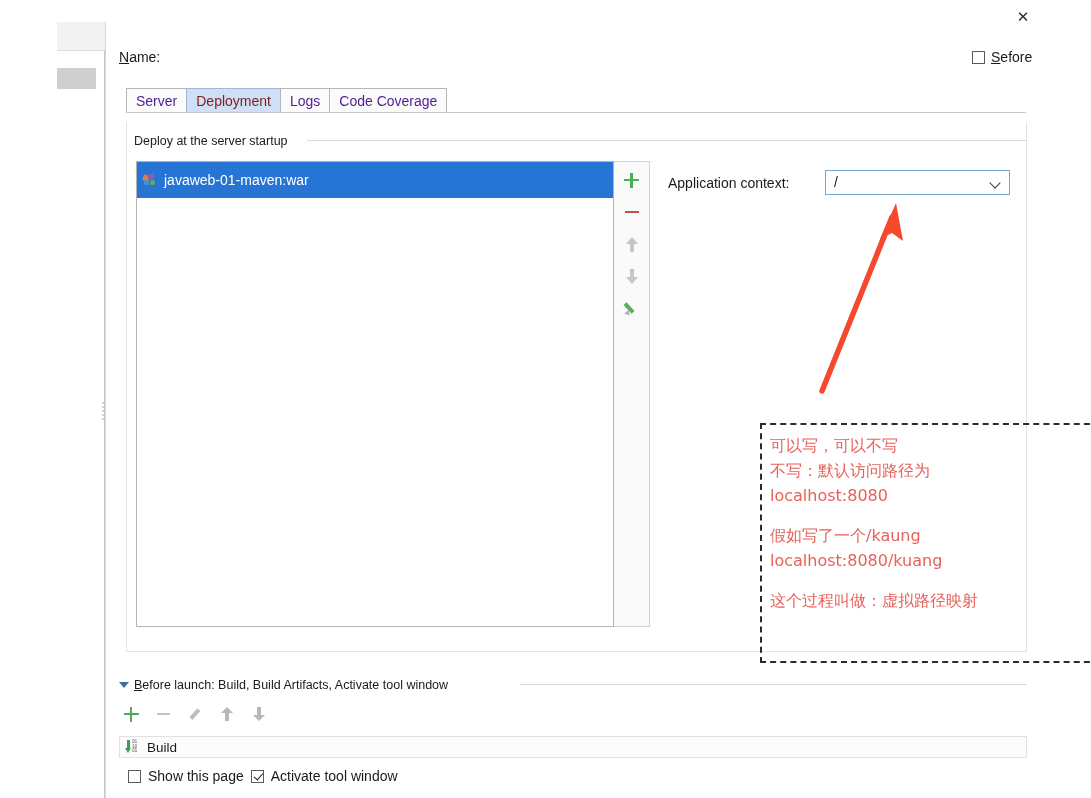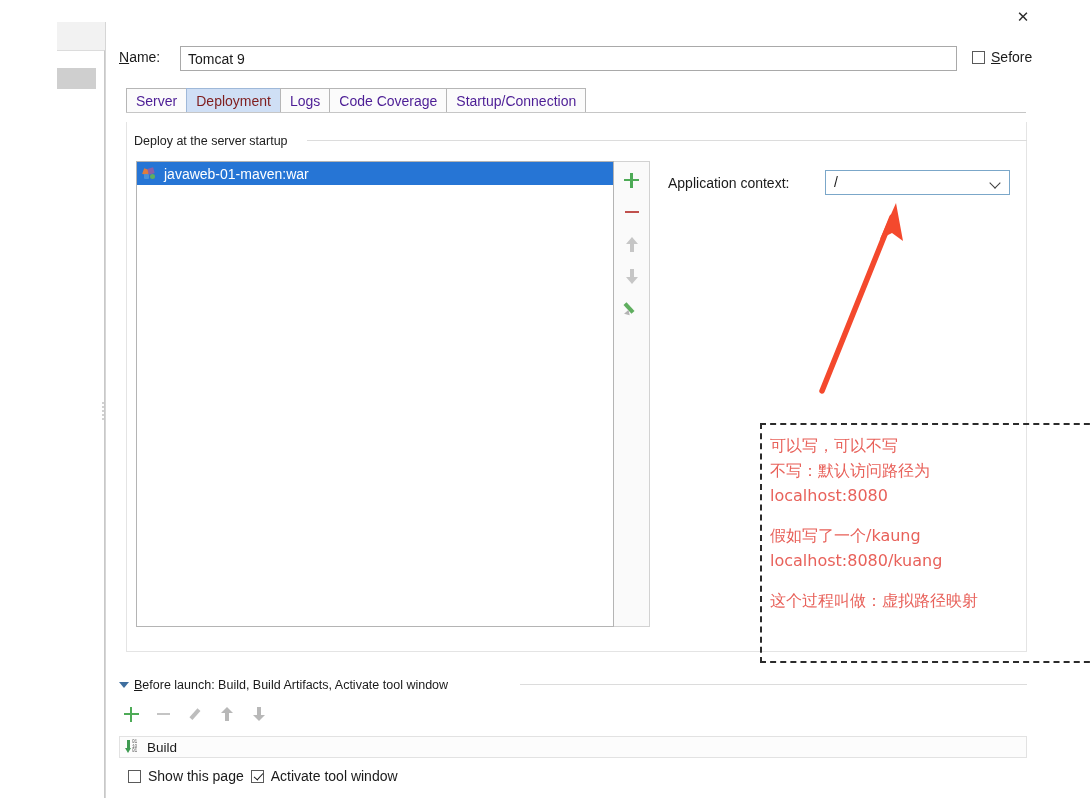--- a/index.html
+++ b/index.html
@@ -204,21 +204,21 @@
   #deploy-list {
     position: absolute;
     left: 136px; top: 161px;
     width: 478px; height: 466px;
     box-sizing: border-box;
     border: 1px solid #b4b4b4;
     background: #ffffff;
     overflow: hidden;
   }
   #deploy-list-item {
-    height: 23px;
+    height: 36px;
     background: #2675d5;
     display: flex;
     align-items: center;
     padding-left: 6px;
     gap: 7px;
     cursor: pointer;
   }
   #artifact-war-icon {
     width: 14px; height: 14px;
     position: relative;
@@ -525,33 +525,31 @@
   <div class="dot"></div>
   <div class="dot"></div>
 </div>
 
 <div id="dialog-body"></div>
 
 <div id="close-icon">✕</div>
 
 <div id="name-row">
   <div id="name-label"><u>N</u><span>ame:</span></div>
-  <input id="name-input" type="text" value="Tomcat 9" style="">
   <div id="share-checkbox-row">
     <span class="wincheck"></span>
     <span id="share-label"><u>S</u><span>efore</span></span>
   </div>
 </div>
 
 <div id="tab-bar">
   <div class="tab">Server</div>
   <div class="tab active">Deployment</div>
   <div class="tab">Logs</div>
   <div class="tab">Code Coverage</div>
-  <div class="tab">Startup/Connection</div>
 </div>
 <div id="tab-underline"></div>
 
 <div id="deploy-panel-border"></div>
 <div id="deploy-group-line"></div>
 <div id="deploy-group-title">Deploy at the server startup</div>
 
 <div id="deploy-list">
   <div id="deploy-list-item">
     <span id="artifact-war-icon">

